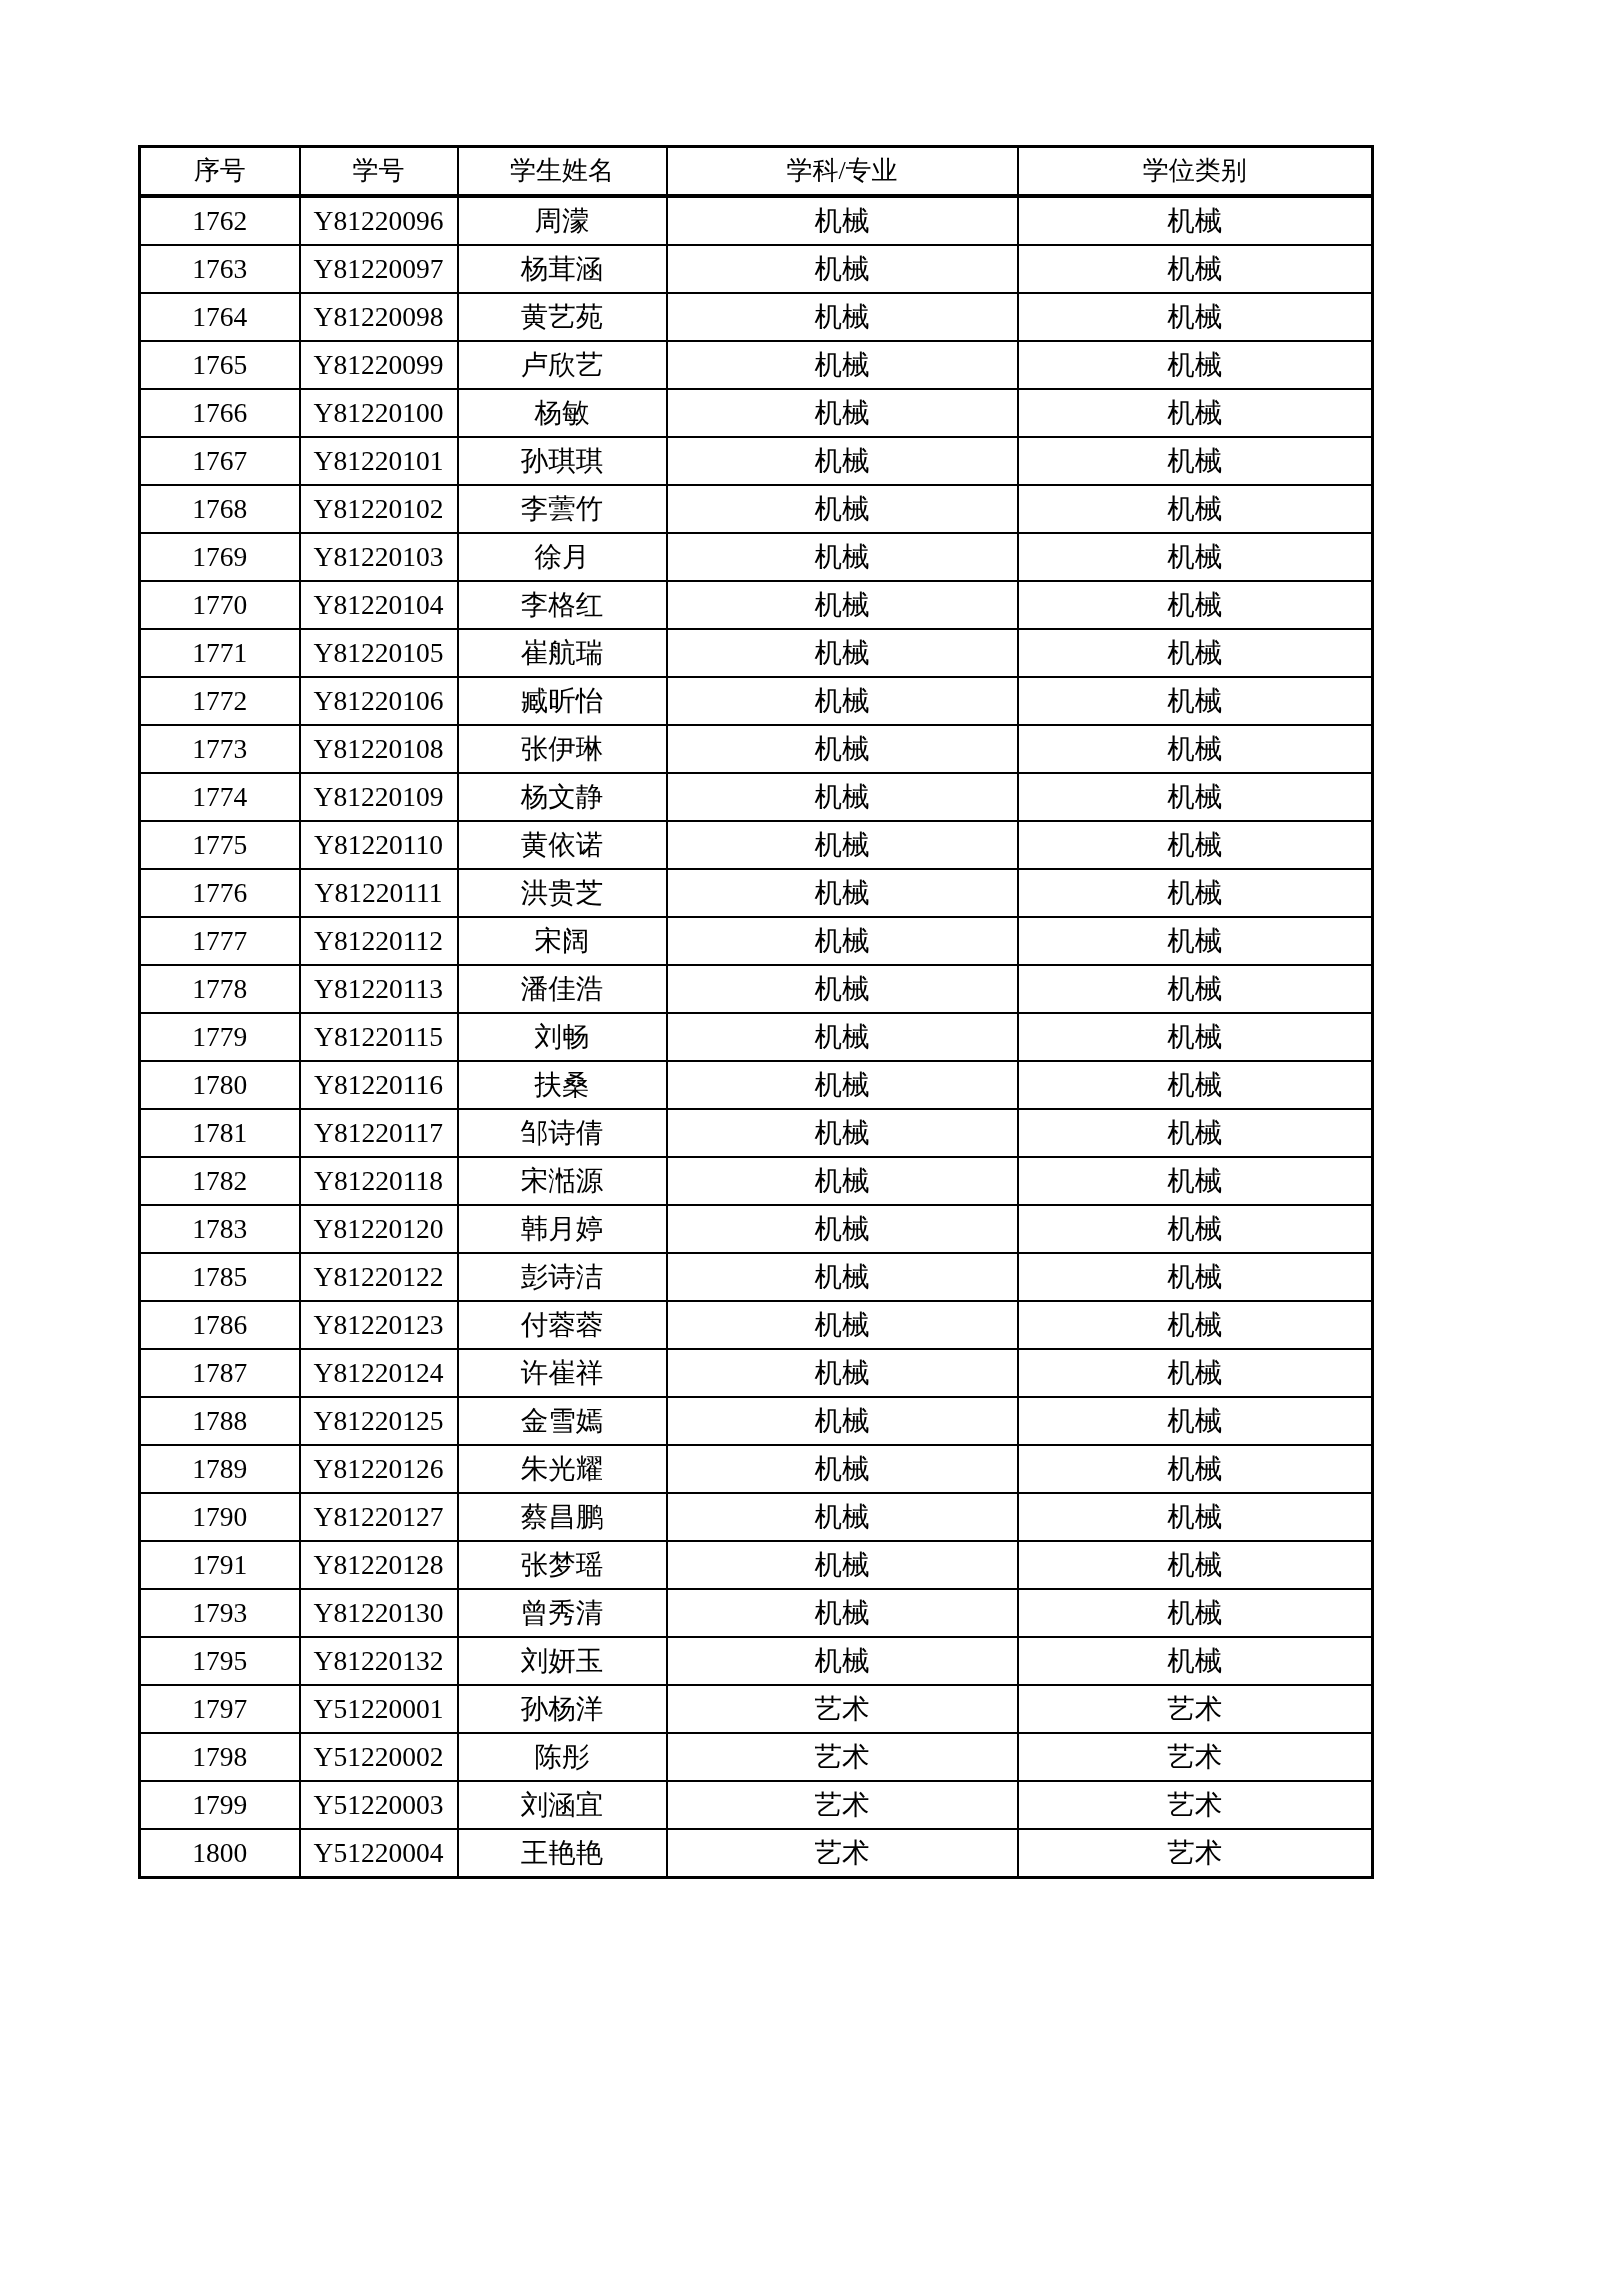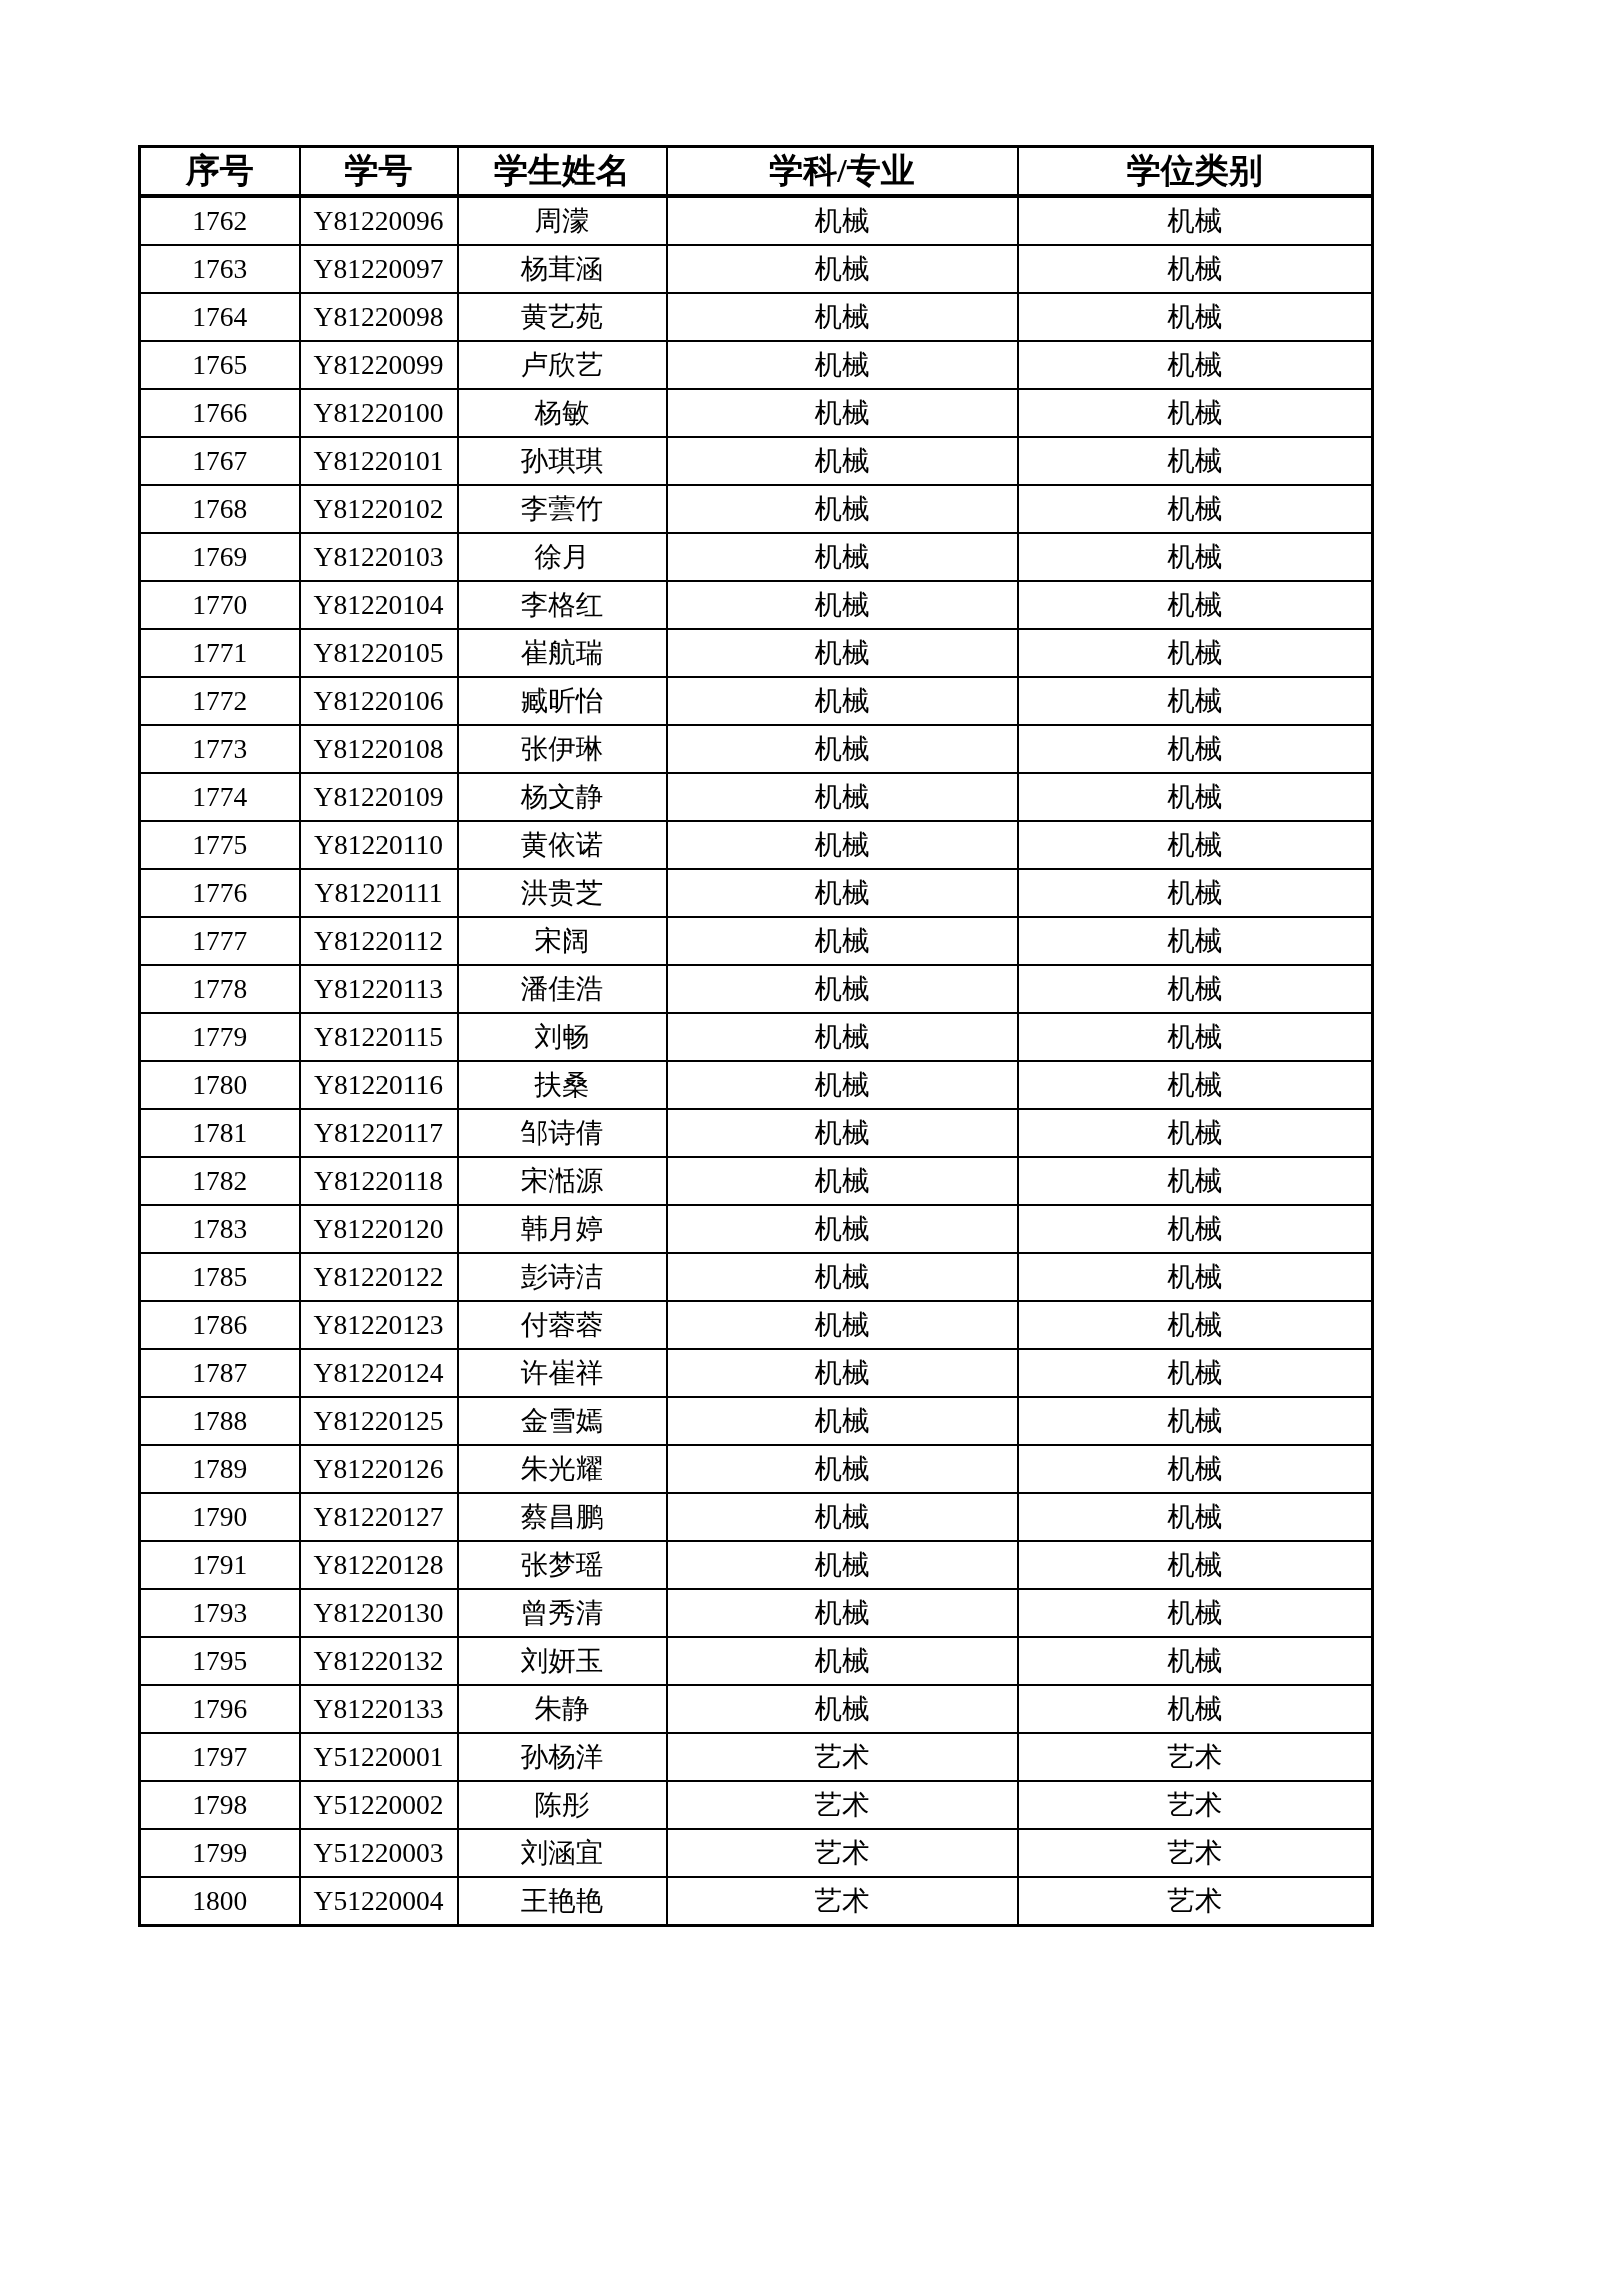--- a/index.html
+++ b/index.html
@@ -34,22 +34,22 @@
     border: 2.6px solid #000000;
   }
   table.roster {
     border-width: 3.3px;
   }
   table.roster thead th {
     border-bottom-width: 4.6px;
   }
   table.roster th {
     height: 46px;
-    font-size: 34px;
-    font-weight: bold;
+    font-size: 26px;
+    font-weight: normal;
     text-align: center;
     vertical-align: middle;
     padding: 0;
     line-height: 1;
     margin-top: 36px;
   }
   table.roster td {
     height: 46px;
     font-size: 27.5px;
     font-weight: normal;
@@ -293,27 +293,20 @@
           <td>机械</td>
         </tr>
         <tr>
           <td>1795</td>
           <td>Y81220132</td>
           <td>刘妍玉</td>
           <td>机械</td>
           <td>机械</td>
         </tr>
         <tr>
-          <td>1796</td>
-          <td>Y81220133</td>
-          <td>朱静</td>
-          <td>机械</td>
-          <td>机械</td>
-        </tr>
-        <tr>
           <td>1797</td>
           <td>Y51220001</td>
           <td>孙杨洋</td>
           <td>艺术</td>
           <td>艺术</td>
         </tr>
         <tr>
           <td>1798</td>
           <td>Y51220002</td>
           <td>陈彤</td>

